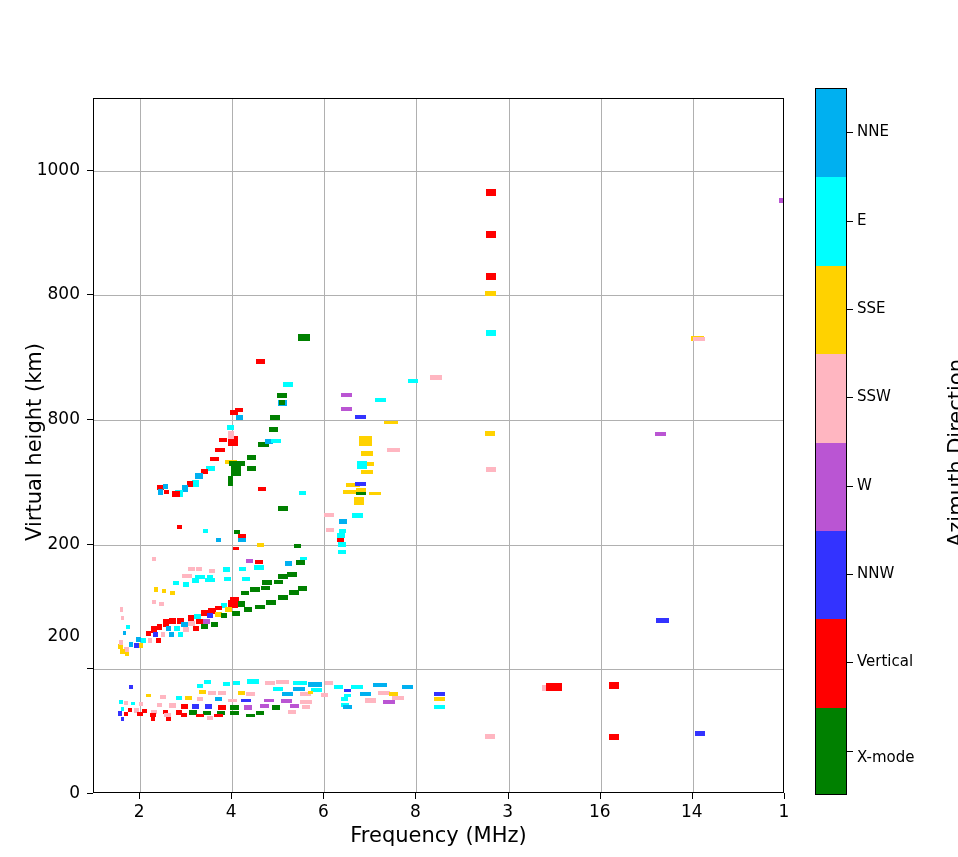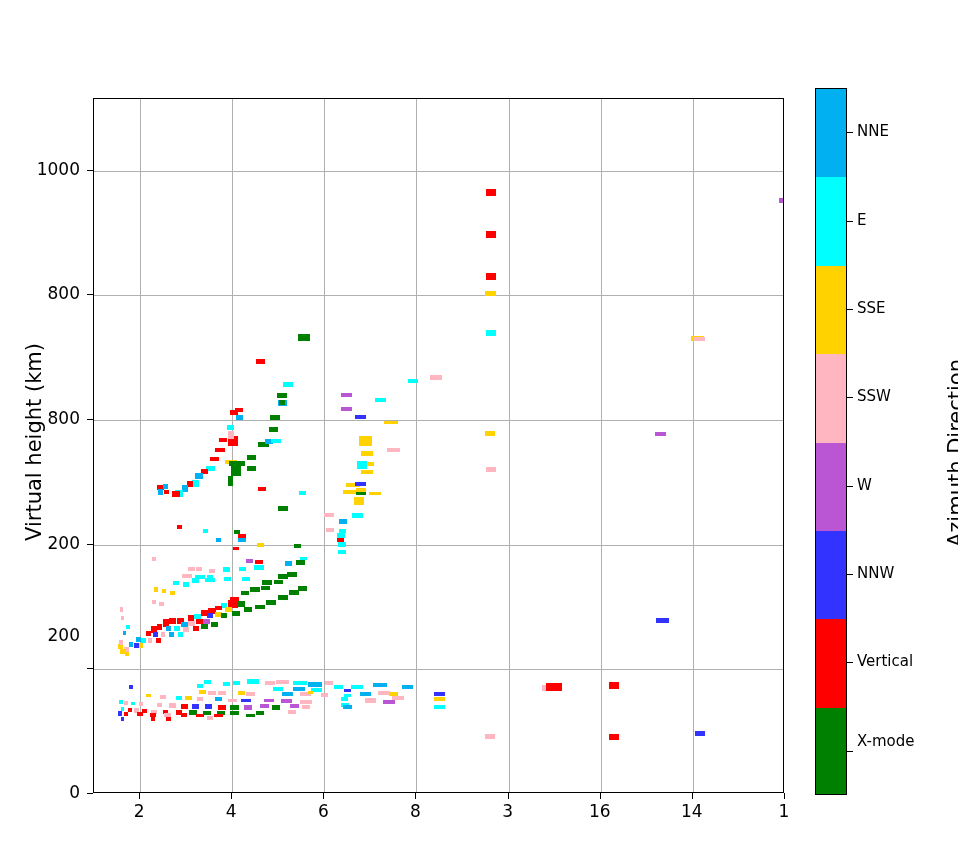--- a/index.html
+++ b/index.html
@@ -479,20 +479,21 @@
       <div class="tick-y" style="top: 543.673px;"></div>
       <div class="ticklabel-y" style="top: 532.673px;">200</div>
       <div class="tick-y" style="top: 419.009px;"></div>
       <div class="ticklabel-y" style="top: 408.009px;">800</div>
       <div class="tick-y" style="top: 294.345px;"></div>
       <div class="ticklabel-y" style="top: 283.345px;">800</div>
       <div class="tick-y" style="top: 169.682px;"></div>
       <div class="ticklabel-y" style="top: 158.682px;">1000</div>
     </div>
 
+  <div class="xlabel">Frequency (MHz)</div>
   <div class="ylabel">Virtual height (km)</div>
 
   <div id="colorbar">
       <div class="cb-seg" style="top: 0px; height: 88.375px; background: rgb(0, 176, 240);"></div>
       <div class="cb-seg" style="top: 88.375px; height: 88.375px; background: rgb(0, 255, 255);"></div>
       <div class="cb-seg" style="top: 176.75px; height: 88.375px; background: rgb(255, 210, 0);"></div>
       <div class="cb-seg" style="top: 265.125px; height: 88.375px; background: rgb(255, 182, 193);"></div>
       <div class="cb-seg" style="top: 353.5px; height: 88.375px; background: rgb(186, 85, 211);"></div>
       <div class="cb-seg" style="top: 441.875px; height: 88.375px; background: rgb(51, 51, 255);"></div>
       <div class="cb-seg" style="top: 530.25px; height: 88.375px; background: rgb(255, 0, 0);"></div>
@@ -507,17 +508,17 @@
       <div class="cb-label" style="top: 298.938px;">SSE</div>
       <div class="cb-tick" style="top: 397.312px;"></div>
       <div class="cb-label" style="top: 387.312px;">SSW</div>
       <div class="cb-tick" style="top: 485.688px;"></div>
       <div class="cb-label" style="top: 475.688px;">W</div>
       <div class="cb-tick" style="top: 574.062px;"></div>
       <div class="cb-label" style="top: 564.062px;">NNW</div>
       <div class="cb-tick" style="top: 662.438px;"></div>
       <div class="cb-label" style="top: 652.438px;">Vertical</div>
       <div class="cb-tick" style="top: 750.812px;"></div>
-      <div class="cb-label" style="top: 732px;">X-mode</div>
+      <div class="cb-label" style="top: 748px;">X-mode</div>
     </div>
   <div class="cblabel-title">Azimuth Direction</div>
 
 </div>
 
 </body></html>

